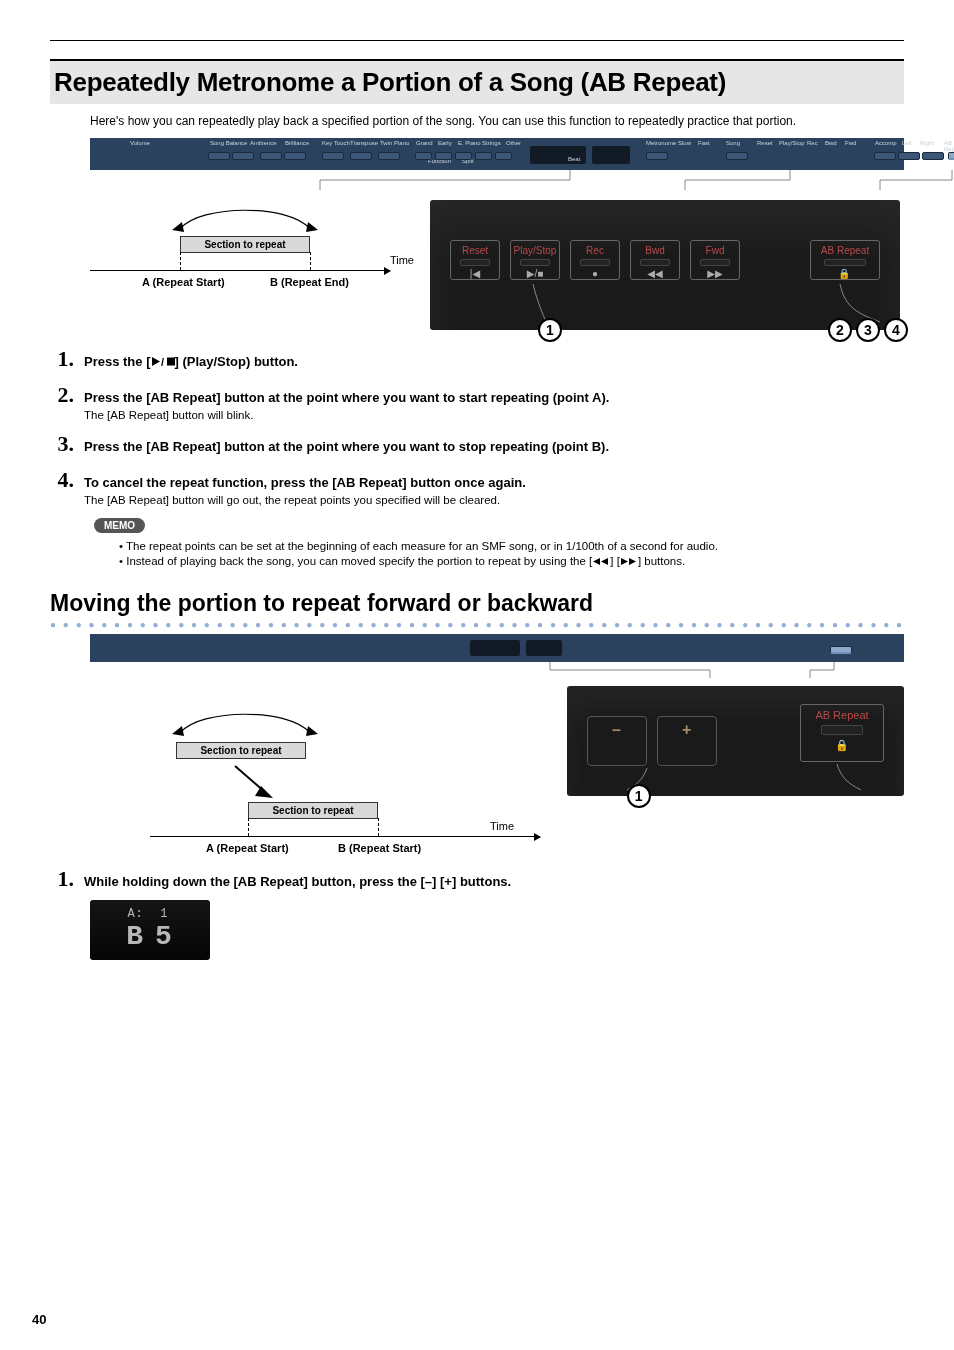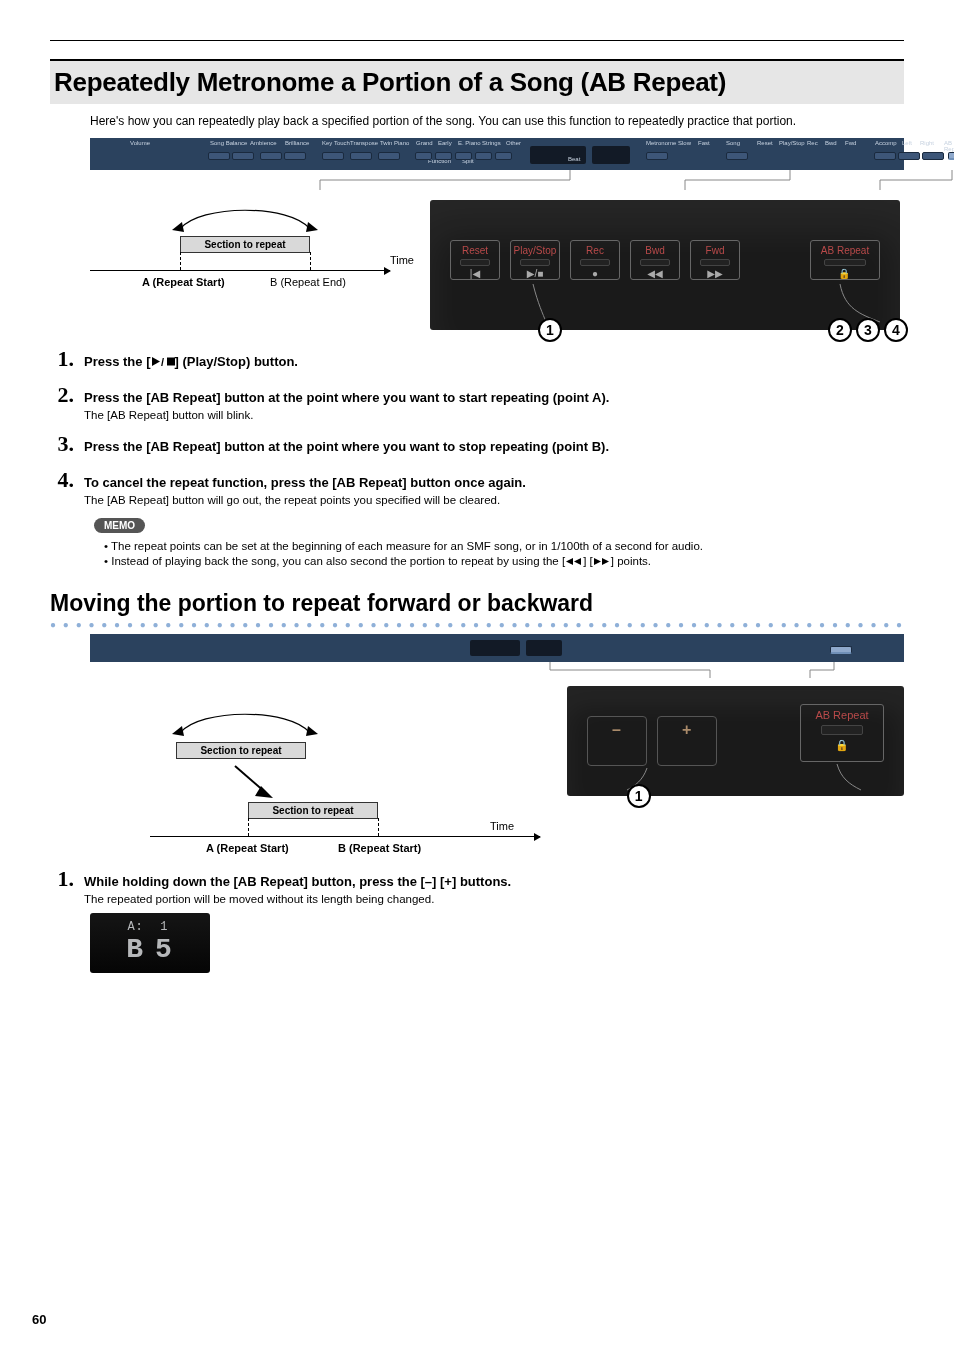--- a/index.html
+++ b/index.html
@@ -19,36 +19,36 @@
   .diagram-row { display: flex; gap: 20px; margin: 10px 0 16px 40px; align-items: flex-start; }
   .diagram-left { width: 320px; font-size: 11px; }
   .tl { position: relative; height: 80px; }
   .tl .top-arrow { position: absolute; top: 4px; left: 80px; width: 150px; height: 30px; }
   .tl .section-box { position: absolute; top: 36px; left: 90px; width: 130px; text-align: center; background: #d9d9d9; border: 1px solid #333; font-size: 10px; font-weight: 700; padding: 2px 0; }
   .tl .time-lbl { position: absolute; top: 54px; right: -4px; font-size: 11px; }
   .tl .axis { position: absolute; top: 70px; left: 0; width: 300px; border-top: 1px solid #000; }
   .tl .axis::after { content: ""; position: absolute; right: -1px; top: -4px; border-left: 7px solid #000; border-top: 4px solid transparent; border-bottom: 4px solid transparent; }
   .tl .tick { position: absolute; top: 52px; width: 0; border-left: 1.2px dashed #000; height: 18px; }
   .tl .a-lbl { position: absolute; top: 76px; left: 52px; font-weight: 700; font-size: 11px; }
-  .tl .b-lbl { position: absolute; top: 76px; left: 180px; font-weight: 400; font-size: 11px; }
+  .tl .b-lbl { position: absolute; top: 76px; left: 180px; font-weight: 700; font-size: 11px; }
   .photo { width: 470px; background: #1a1a1a; border-radius: 3px; position: relative; height: 130px; box-shadow: inset 0 30px 40px rgba(255,255,255,0.06); }
   .photo .hw-btn { position: absolute; top: 40px; width: 50px; height: 40px; border: 1px solid #666; border-radius: 3px; display: flex; flex-direction: column; align-items: center; justify-content: flex-start; padding-top: 4px; }
   .photo .hw-btn .lab { font-size: 10px; color: #b94a4a; }
   .photo .hw-btn .slot { width: 30px; height: 10px; background: #222; border: 1px solid #444; border-radius: 2px; margin-top: 3px; }
   .photo .hw-btn .glyph { color: #aaa; font-size: 10px; margin-top: 2px; }
   .photo .callout-circ { position: absolute; bottom: -12px; width: 24px; height: 24px; border: 2px solid #000; border-radius: 50%; background: #fff; display: flex; align-items: center; justify-content: center; font-weight: 700; font-size: 14px; }
   .ol { list-style: none; margin-left: 0; }
   .ol > li { display: flex; gap: 10px; margin: 10px 0 4px 0; align-items: baseline; }
   .ol .num { font-family: Georgia, 'Times New Roman', serif; font-weight: 700; font-size: 22px; width: 24px; text-align: right; flex: none; }
   .ol .body { flex: 1; font-size: 12px; }
   .ol .body .lead { font-weight: 700; font-size: 13px; }
   .ol .body .sub { margin-top: 4px; font-size: 11.5px; }
   .memo { display: inline-block; background: #555; color: #fff; font-size: 10px; font-weight: 700; padding: 2px 10px; border-radius: 10px; margin: 8px 0 4px 44px; }
   .bul { margin-left: 54px; font-size: 11.5px; }
-  .bul li { margin: 3px 0; list-style: none; }
+  .bul li { margin: 3px 15px; list-style: none; }
   .bul li::before { content: "• "; }
   .h2 { font-family: "Helvetica Neue Condensed", "Arial Narrow", Arial, sans-serif; font-weight: 700; font-size: 23px; margin-top: 22px; }
   .dots { color: #8fb0d8; font-size: 10px; letter-spacing: 2px; white-space: nowrap; overflow: hidden; margin-top: 2px; }
   .sub-intro { font-size: 12px; margin: 6px 0 6px 40px; }
   .diagram2-row { display: flex; gap: 20px; margin: 4px 0 8px 40px; align-items: flex-start; }
   .dia2-left { width: 460px; position: relative; height: 170px; font-size: 11px; }
   .dia2-left .sbox1 { position: absolute; top: 56px; left: 86px; width: 130px; background: #d9d9d9; border: 1px solid #333; text-align: center; font-size: 10px; font-weight: 700; padding: 2px 0; }
   .dia2-left .sbox2 { position: absolute; top: 116px; left: 158px; width: 130px; background: #d9d9d9; border: 1px solid #333; text-align: center; font-size: 10px; font-weight: 700; padding: 2px 0; }
   .dia2-left .time-lbl2 { position: absolute; top: 134px; left: 400px; }
   .dia2-left .axis2 { position: absolute; top: 150px; left: 60px; width: 390px; border-top: 1px solid #000; }
@@ -246,27 +246,27 @@
         <span class="lead">To cancel the repeat function, press the [AB Repeat] button once again.</span>
         <div class="sub">The [AB Repeat] button will go out, the repeat points you specified will be cleared.</div>
       </div>
     </li>
   </ul>
 
   <div class="memo">MEMO</div>
   <ul class="bul">
     <li>The repeat points can be set at the beginning of each measure for an SMF song, or in 1/100th of a second for audio.</li>
     <li>
-      <span>Instead of playing back the song, you can also second the portion to repeat by using the [</span><span class="inline-icon"><svg width="18" height="9">
+      <span>Instead of playing back the song, you can moved specify the portion to repeat by using the [</span><span class="inline-icon"><svg width="18" height="9">
             <polygon points="8,1 1,4.5 8,8" fill="#000"></polygon>
             <polygon points="16,1 9,4.5 16,8" fill="#000"></polygon>
           </svg></span><span>] [</span><span class="inline-icon"><svg width="18" height="9">
             <polygon points="1,1 8,4.5 1,8" fill="#000"></polygon>
             <polygon points="9,1 16,4.5 9,8" fill="#000"></polygon>
-          </svg></span><span>] points.</span>
+          </svg></span><span>] buttons.</span>
     </li>
   </ul>
 
   
   <h2 class="h2">Moving the portion to repeat forward or backward</h2>
   <div class="dots">● ● ● ● ● ● ● ● ● ● ● ● ● ● ● ● ● ● ● ● ● ● ● ● ● ● ● ● ● ● ● ● ● ● ● ● ● ● ● ● ● ● ● ● ● ● ● ● ● ● ● ● ● ● ● ● ● ● ● ● ● ● ● ● ● ● ● ● ● ● ● ● ● ● ● ● ● ● ● ● ● ● ● ● ● ● ● ● ● ● ● ● ● ● ● ● ● ● ● ● ● ● ● ● ● ● ● ● ● ● ● ●</div>
 
   
   <div class="panel-strip" style="height:28px">
     <div class="seg" style="left:380px; width:50px; top:6px; height:16px"></div>
@@ -324,32 +324,31 @@
       <div class="callout">1</div>
     </div>
   </div>
 
   
   <ul class="ol">
     <li>
       <span class="num">1.</span>
       <div class="body">
         <span class="lead">While holding down the [AB Repeat] button, press the [–] [+] buttons.</span>
-        <div class="sub">The repeated portion will be moved without its length being changed.</div>
       </div>
     </li>
   </ul>
 
   
   <div class="lcd">
     <div class="col">
       <span class="sm">A:</span>
       <span class="bg">B</span>
     </div>
     <div class="col">
       <span class="sm">1</span>
       <span class="bg">5</span>
     </div>
   </div>
 
 </div>
 
-<div class="pgnum" style="left:32px; top:1312px">60</div>
+<div class="pgnum" style="left:32px; top:1312px">40</div>
 
 </body></html>

